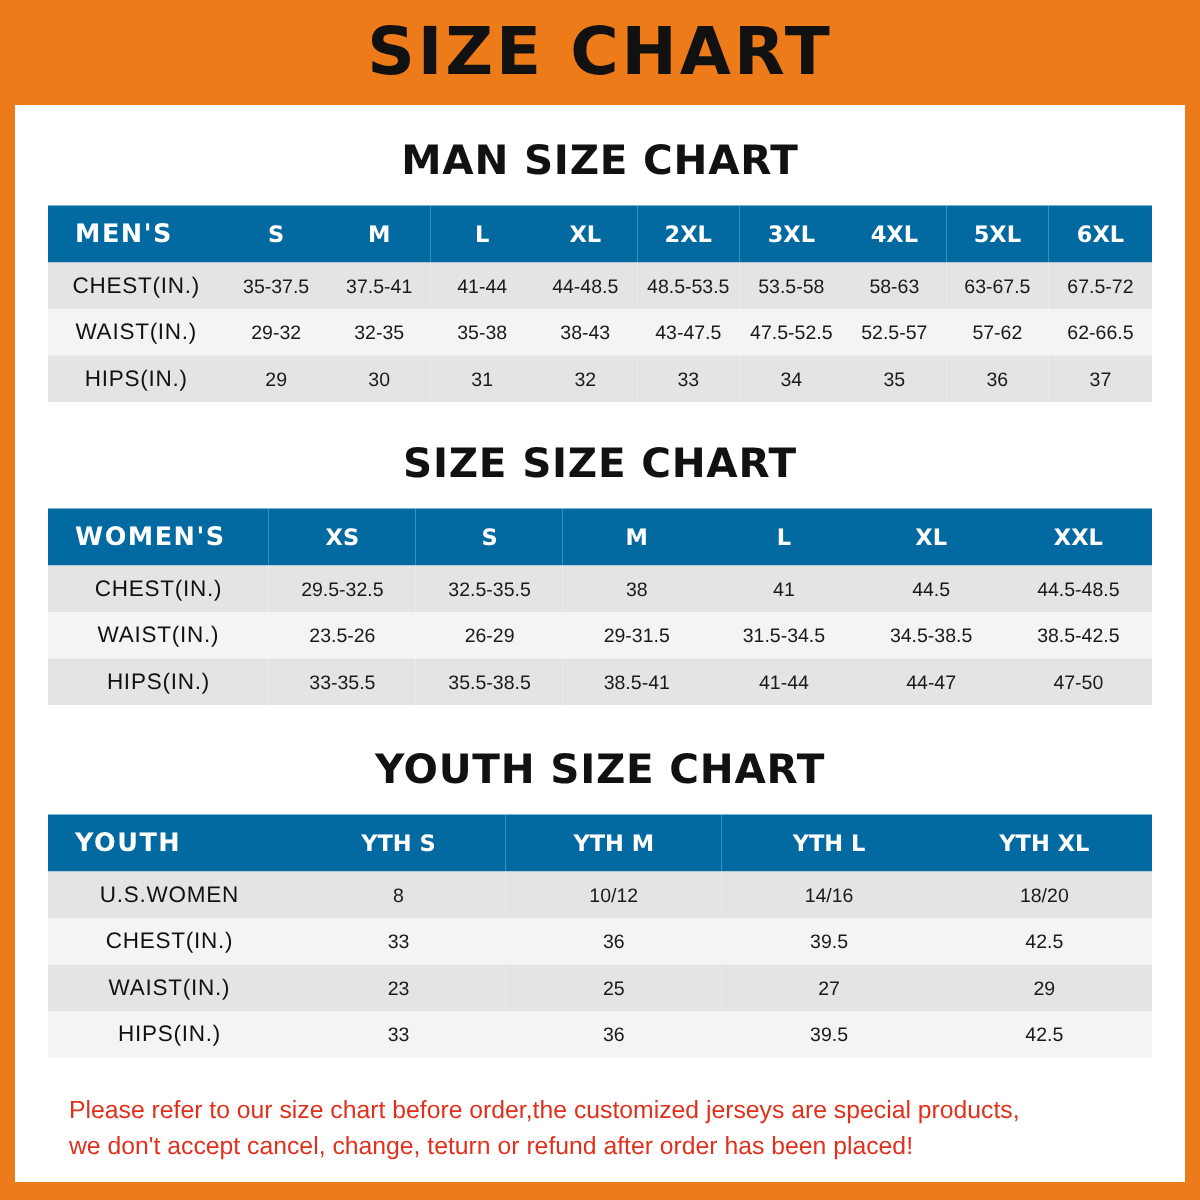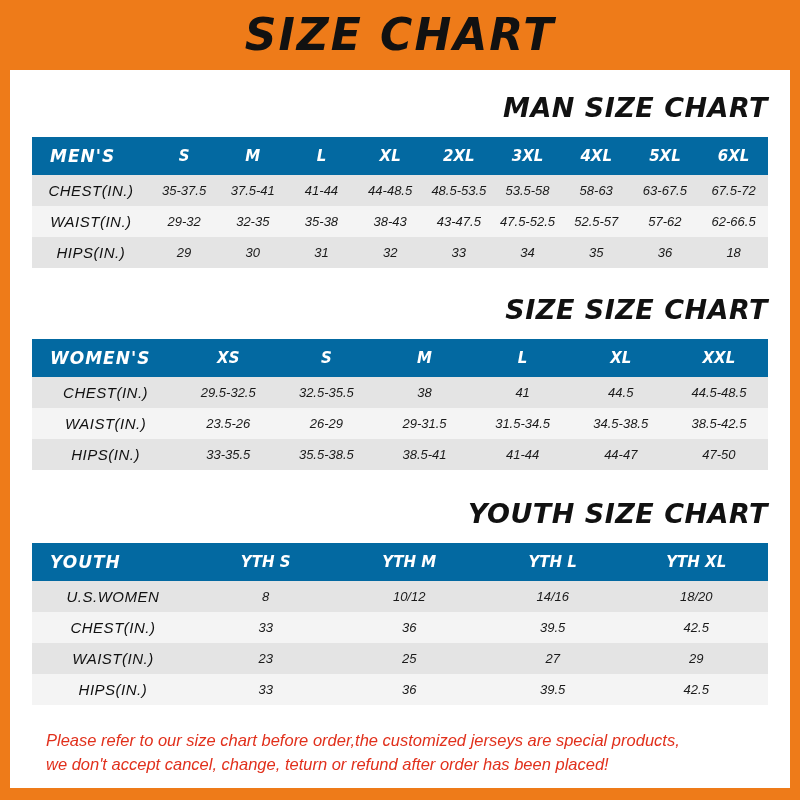--- a/index.html
+++ b/index.html
@@ -14,21 +14,20 @@
     overflow: hidden;
   }
   .page {
     position: relative;
     width: 800px;
     height: 800px;
     background: #ffffff;
     box-sizing: border-box;
     border-left: 10px solid #ee7b19;
     border-right: 10px solid #ee7b19;
-    font-style: italic;
   }
   .header-banner {
     background: #ee7b19;
     height: 70px;
     display: flex;
     align-items: center;
     justify-content: center;
     margin: 0 -10px;
   }
   .header-title {
@@ -36,21 +35,21 @@
     font-weight: bold;
     font-size: 44px;
     letter-spacing: 2px;
     color: #111111;
     line-height: 1;
   }
   .content {
     padding: 0 22px;
   }
   .section-title {
-    text-align: right;
+    text-align: center;
     font-family: "DejaVu Sans", sans-serif;
     font-weight: bold;
     font-size: 27px;
     color: #111111;
     letter-spacing: 0.5px;
   }
   .t-man { margin-top: 22px; margin-bottom: 14px; }
   .t-women { margin-top: 26px; margin-bottom: 14px; }
   .t-youth { margin-top: 28px; margin-bottom: 14px; }
 
@@ -185,21 +184,21 @@
         <tr class="odd">
           <td class="rowlab">HIPS(IN.)</td>
           <td>29</td>
           <td>30</td>
           <td>31</td>
           <td>32</td>
           <td>33</td>
           <td>34</td>
           <td>35</td>
           <td>36</td>
-          <td>18</td>
+          <td>37</td>
         </tr>
       </tbody>
     </table>
 
     <div class="section-title t-women">SIZE SIZE CHART</div>
     <table class="size-table women">
       <colgroup>
           <col class="c0">
           <col>
           <col>

